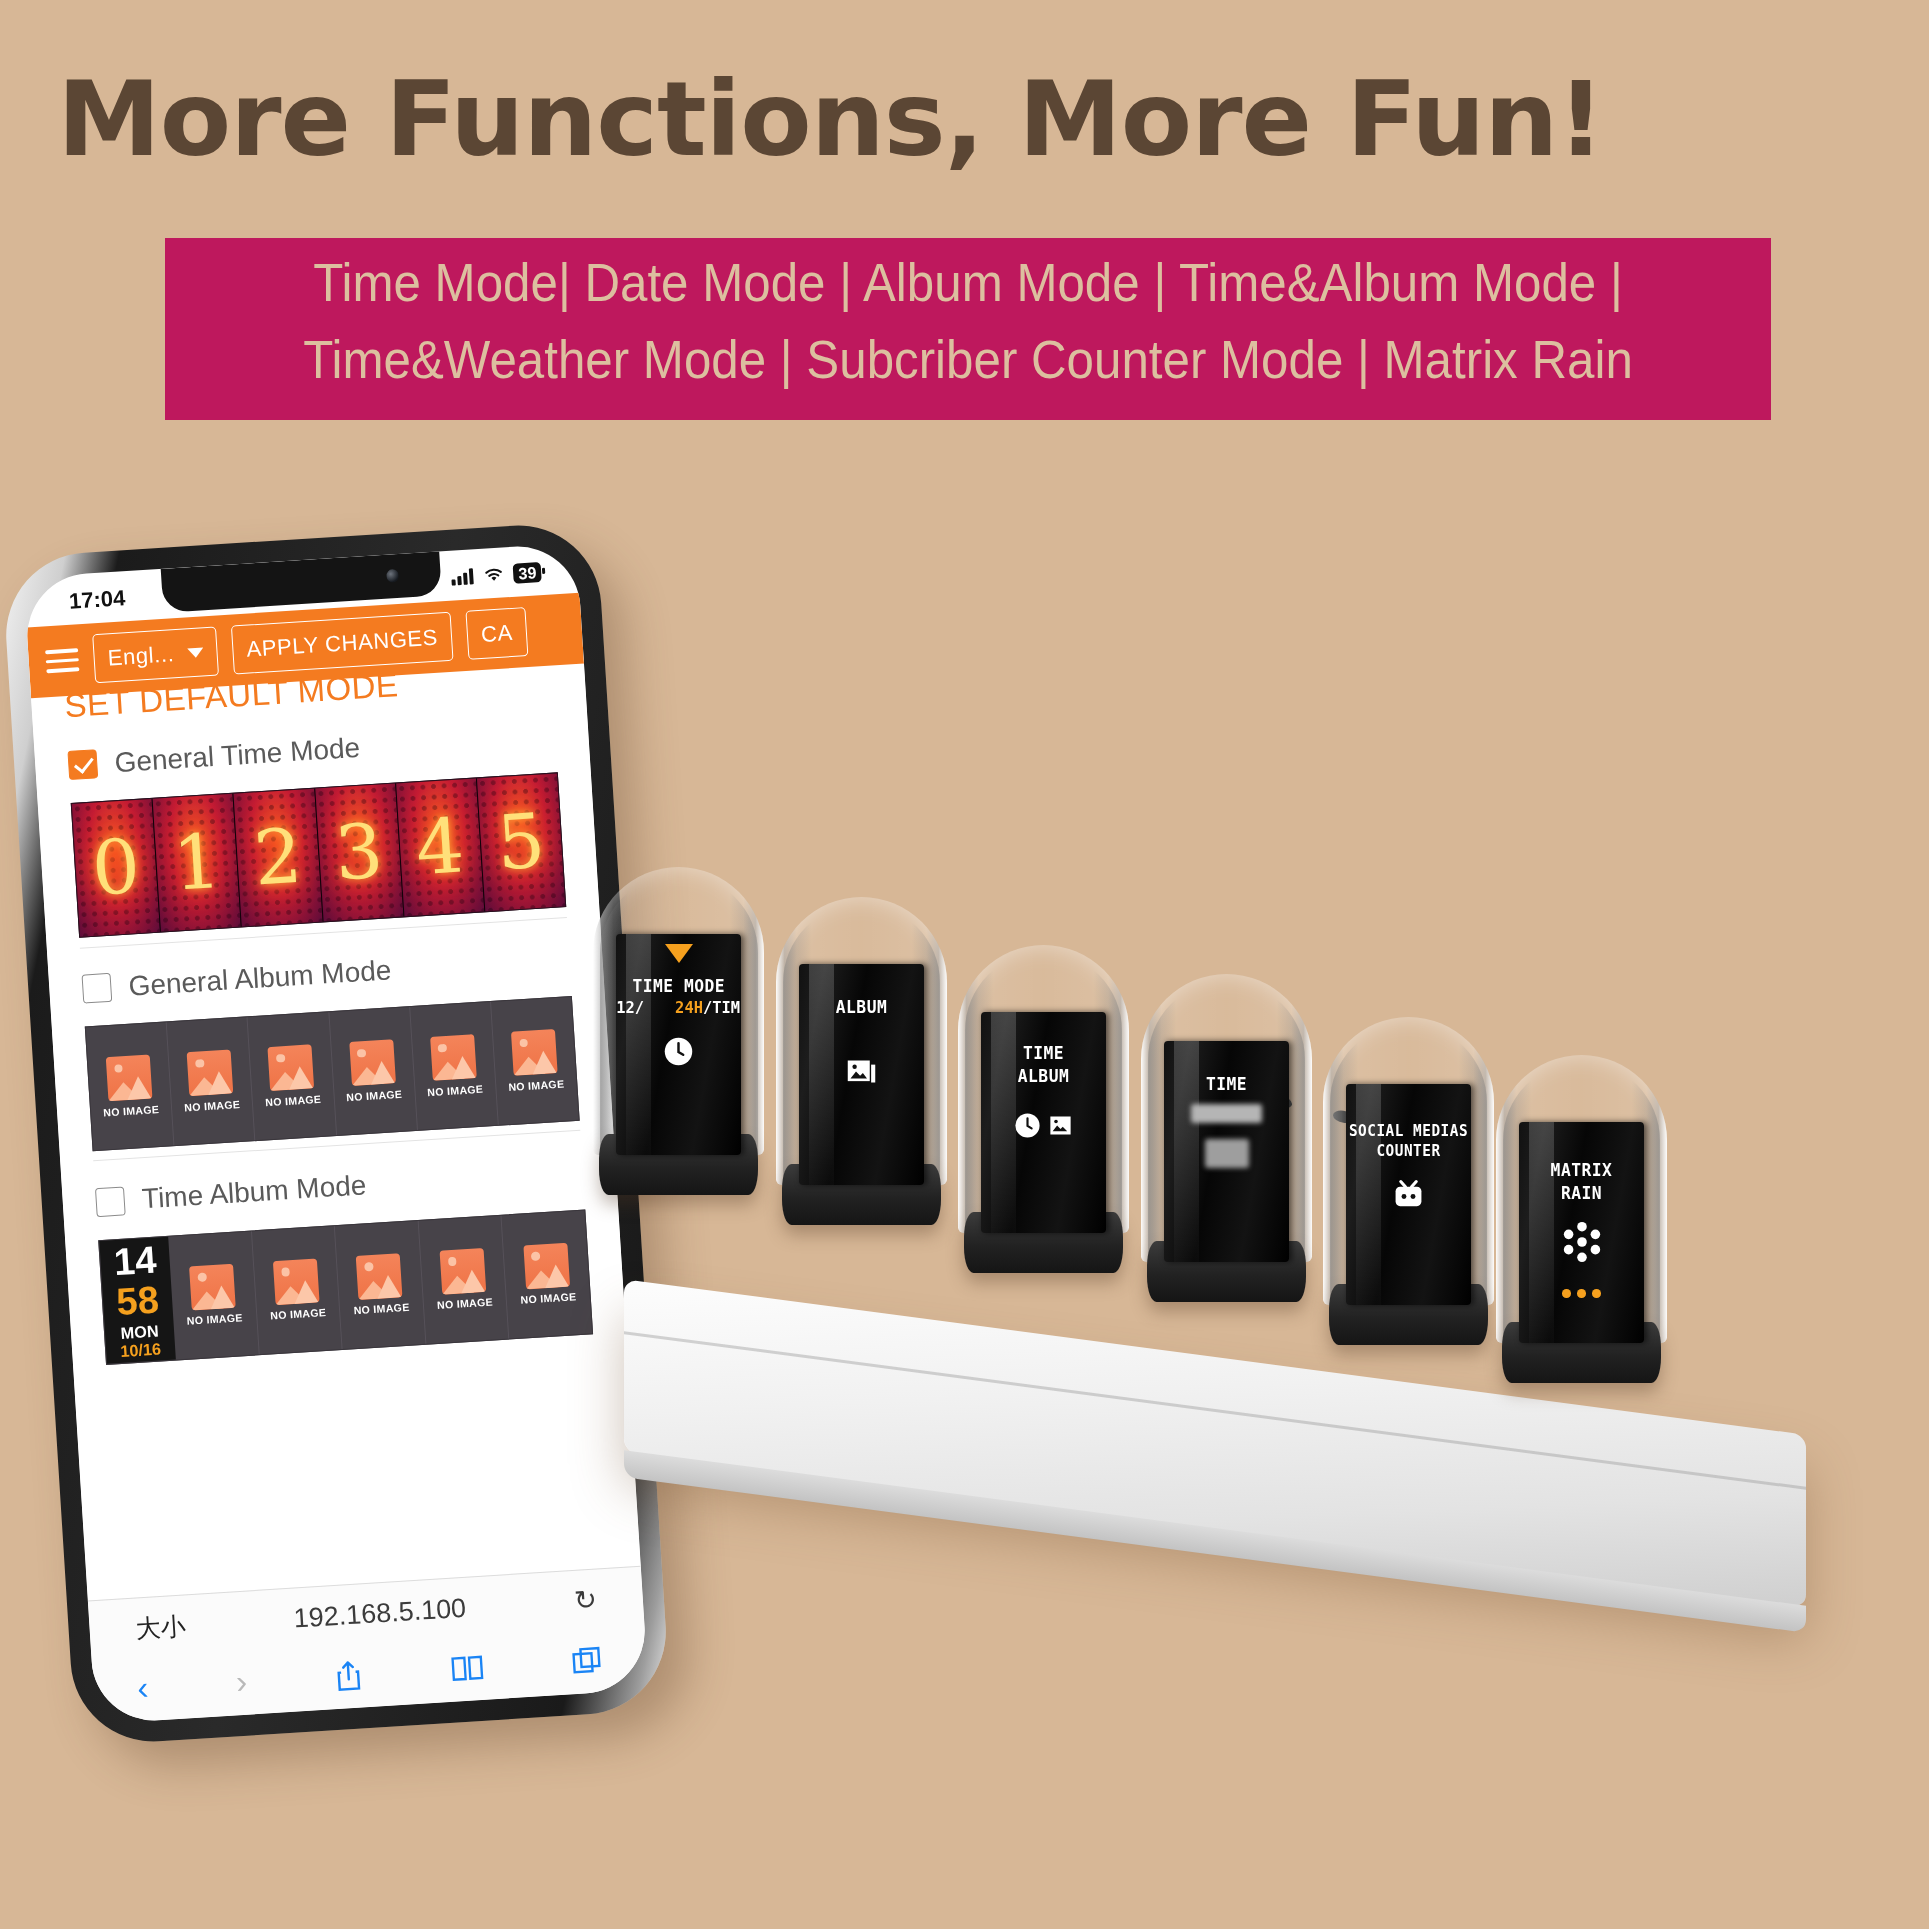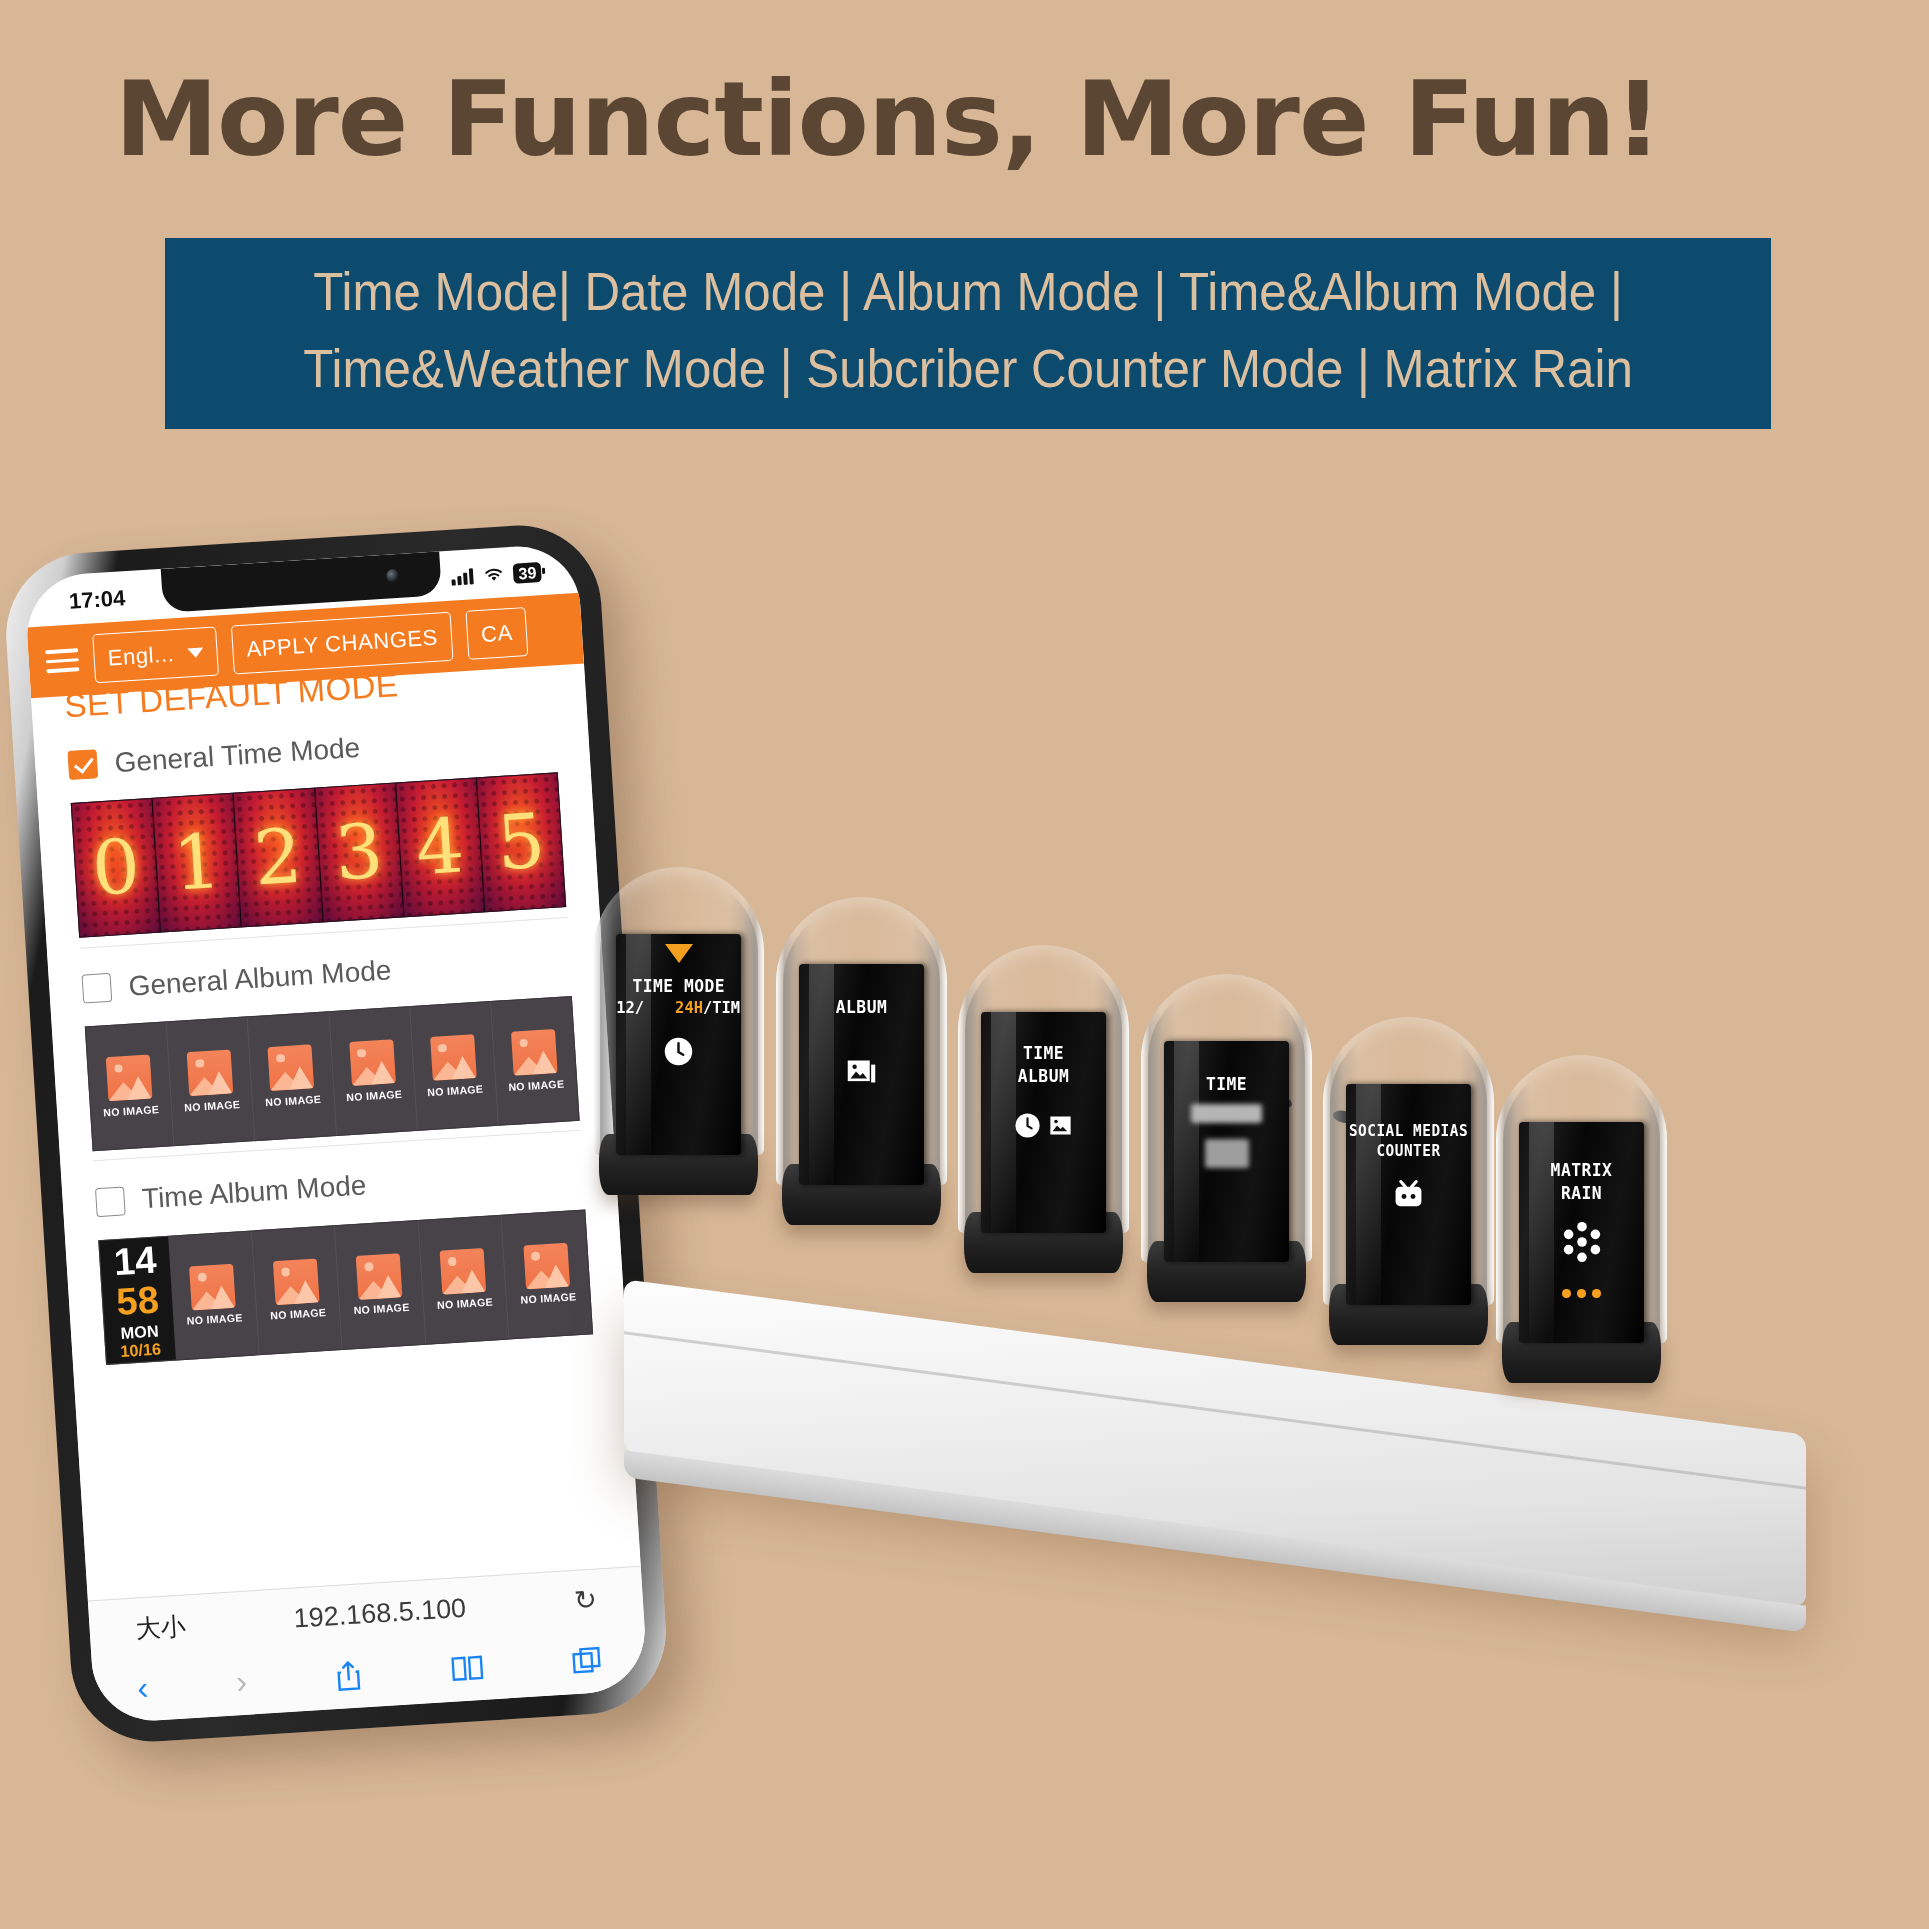--- a/index.html
+++ b/index.html
@@ -4,29 +4,29 @@
 <style>
   html,body{margin:0;padding:0;}
   body{
     width:1929px;height:1929px;
     background:#d7b796;
     font-family:"Liberation Sans", sans-serif;
     overflow:hidden;position:relative;
   }
   
   .headline{
-    position:absolute;left:0;top:58px;width:1661px;text-align:right;
+    position:absolute;left:0;top:58px;width:1661px;text-align:center;
     font-family:"DejaVu Sans", sans-serif;
     font-size:104px;font-weight:bold;color:#5b4634;
     letter-spacing:-1px;white-space:nowrap;
   }
   
   .subband{
     position:absolute;left:165px;top:238px;width:1606px;
-    background:#0c4a6e;padding:16px 0 21px 0;box-sizing:border-box;
+    background:#be185d;padding:7px 0 21px 0;box-sizing:border-box;
   }
   .subline{
     color:#dcbf9f;font-size:53px;font-weight:300;
     font-family:"Liberation Sans", sans-serif;
     text-align:center;line-height:1.45;white-space:nowrap;
     transform:scaleX(.93);transform-origin:center;
   }
   
   .phone{
     position:absolute;left:38px;top:538px;width:596px;height:1191px;

